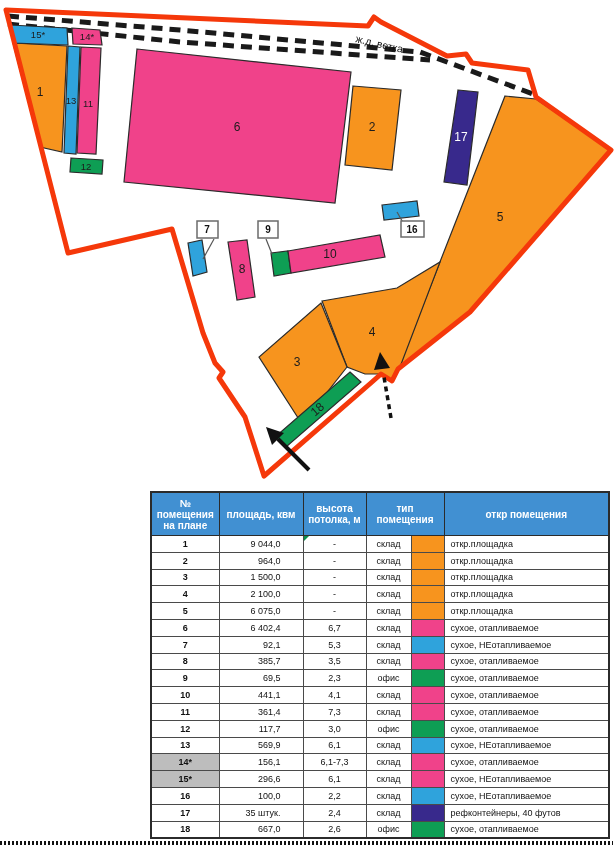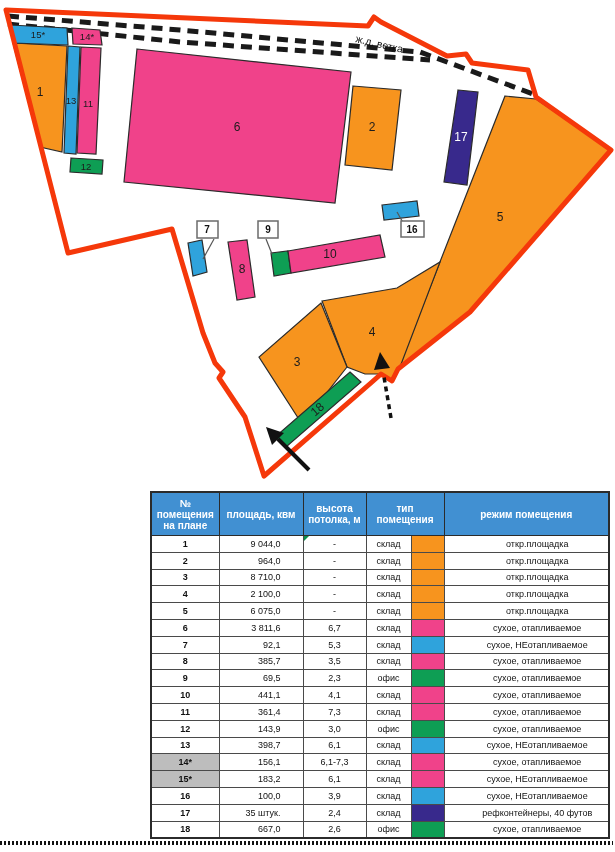--- a/index.html
+++ b/index.html
@@ -26,21 +26,21 @@
   td{
     border:1px solid #4a4a4a;height:15.8px;padding:0 2px;font-size:9px;color:#111;
     white-space:nowrap;overflow:hidden;vertical-align:middle;background:#fff;
   }
   td.c-num{font-weight:bold;text-align:center;}
   td.c-num.gray{background:#BDBDBD;}
   td.c-area{text-align:right;padding-right:22px;}
   td.c-h{text-align:center;position:relative;}
   td.c-type{text-align:center;margin-left:36px;}
   td.c-sw{padding:0;}
-  td.c-mode{text-align:center;padding-left:24px;}
+  td.c-mode{text-align:left;padding-left:6px;}
   .cmark{
     position:absolute;left:0;top:0;width:0;height:0;
     border-top:5px solid #0a8f4e;border-right:5px solid transparent;
   }
   
   #bottom-dotted-line{
     position:absolute;left:0;top:841px;width:613px;height:4px;
     background-image:repeating-linear-gradient(90deg,#111 0 2px,transparent 2px 4px);
   }
 </style>
@@ -135,21 +135,21 @@
       <col style="width:45px">
         <col style="width:33px">
         <col style="width:165px">
     </colgroup>
     <thead>
       <tr>
         <th>№ помещения на плане</th>
         <th>площадь, квм</th>
         <th>высота потолка, м</th>
         <th colspan="2">тип помещения</th>
-        <th>режим помещения</th>
+        <th>откр помещения</th>
       </tr>
     </thead>
     <tbody>
         <tr>
           <td class="c-num">1</td>
           <td class="c-area">9 044,0</td>
           <td class="c-h">-<span class="cmark"></span></td>
           <td class="c-type">склад</td>
           <td class="c-sw" style="background: rgb(247, 148, 30);"></td>
           <td class="c-mode">откр.площадка</td>
@@ -157,21 +157,21 @@
         <tr>
           <td class="c-num">2</td>
           <td class="c-area">964,0</td>
           <td class="c-h">-</td>
           <td class="c-type">склад</td>
           <td class="c-sw" style="background: rgb(247, 148, 30);"></td>
           <td class="c-mode">откр.площадка</td>
         </tr>
         <tr>
           <td class="c-num">3</td>
-          <td class="c-area">8 710,0</td>
+          <td class="c-area">1 500,0</td>
           <td class="c-h">-</td>
           <td class="c-type">склад</td>
           <td class="c-sw" style="background: rgb(247, 148, 30);"></td>
           <td class="c-mode">откр.площадка</td>
         </tr>
         <tr>
           <td class="c-num">4</td>
           <td class="c-area">2 100,0</td>
           <td class="c-h">-</td>
           <td class="c-type">склад</td>
@@ -181,21 +181,21 @@
         <tr>
           <td class="c-num">5</td>
           <td class="c-area">6 075,0</td>
           <td class="c-h">-</td>
           <td class="c-type">склад</td>
           <td class="c-sw" style="background: rgb(247, 148, 30);"></td>
           <td class="c-mode">откр.площадка</td>
         </tr>
         <tr>
           <td class="c-num">6</td>
-          <td class="c-area">3 811,6</td>
+          <td class="c-area">6 402,4</td>
           <td class="c-h">6,7</td>
           <td class="c-type">склад</td>
           <td class="c-sw" style="background: rgb(240, 66, 138);"></td>
           <td class="c-mode">сухое, отапливаемое</td>
         </tr>
         <tr>
           <td class="c-num">7</td>
           <td class="c-area">92,1</td>
           <td class="c-h">5,3</td>
           <td class="c-type">склад</td>
@@ -229,54 +229,54 @@
         <tr>
           <td class="c-num">11</td>
           <td class="c-area">361,4</td>
           <td class="c-h">7,3</td>
           <td class="c-type">склад</td>
           <td class="c-sw" style="background: rgb(240, 66, 138);"></td>
           <td class="c-mode">сухое, отапливаемое</td>
         </tr>
         <tr>
           <td class="c-num">12</td>
-          <td class="c-area">143,9</td>
+          <td class="c-area">117,7</td>
           <td class="c-h">3,0</td>
           <td class="c-type">офис</td>
           <td class="c-sw" style="background: rgb(14, 158, 84);"></td>
           <td class="c-mode">сухое, отапливаемое</td>
         </tr>
         <tr>
           <td class="c-num">13</td>
-          <td class="c-area">398,7</td>
+          <td class="c-area">569,9</td>
           <td class="c-h">6,1</td>
           <td class="c-type">склад</td>
           <td class="c-sw" style="background: rgb(47, 163, 220);"></td>
           <td class="c-mode">сухое, НЕотапливаемое</td>
         </tr>
         <tr>
           <td class="c-num gray">14*</td>
           <td class="c-area">156,1</td>
           <td class="c-h">6,1-7,3</td>
           <td class="c-type">склад</td>
           <td class="c-sw" style="background: rgb(240, 66, 138);"></td>
           <td class="c-mode">сухое, отапливаемое</td>
         </tr>
         <tr>
           <td class="c-num gray">15*</td>
-          <td class="c-area">183,2</td>
+          <td class="c-area">296,6</td>
           <td class="c-h">6,1</td>
           <td class="c-type">склад</td>
           <td class="c-sw" style="background: rgb(240, 66, 138);"></td>
           <td class="c-mode">сухое, НЕотапливаемое</td>
         </tr>
         <tr>
           <td class="c-num">16</td>
           <td class="c-area">100,0</td>
-          <td class="c-h">3,9</td>
+          <td class="c-h">2,2</td>
           <td class="c-type">склад</td>
           <td class="c-sw" style="background: rgb(47, 163, 220);"></td>
           <td class="c-mode">сухое, НЕотапливаемое</td>
         </tr>
         <tr>
           <td class="c-num">17</td>
           <td class="c-area">35 штук.</td>
           <td class="c-h">2,4</td>
           <td class="c-type">склад</td>
           <td class="c-sw" style="background: rgb(56, 41, 140);"></td>

